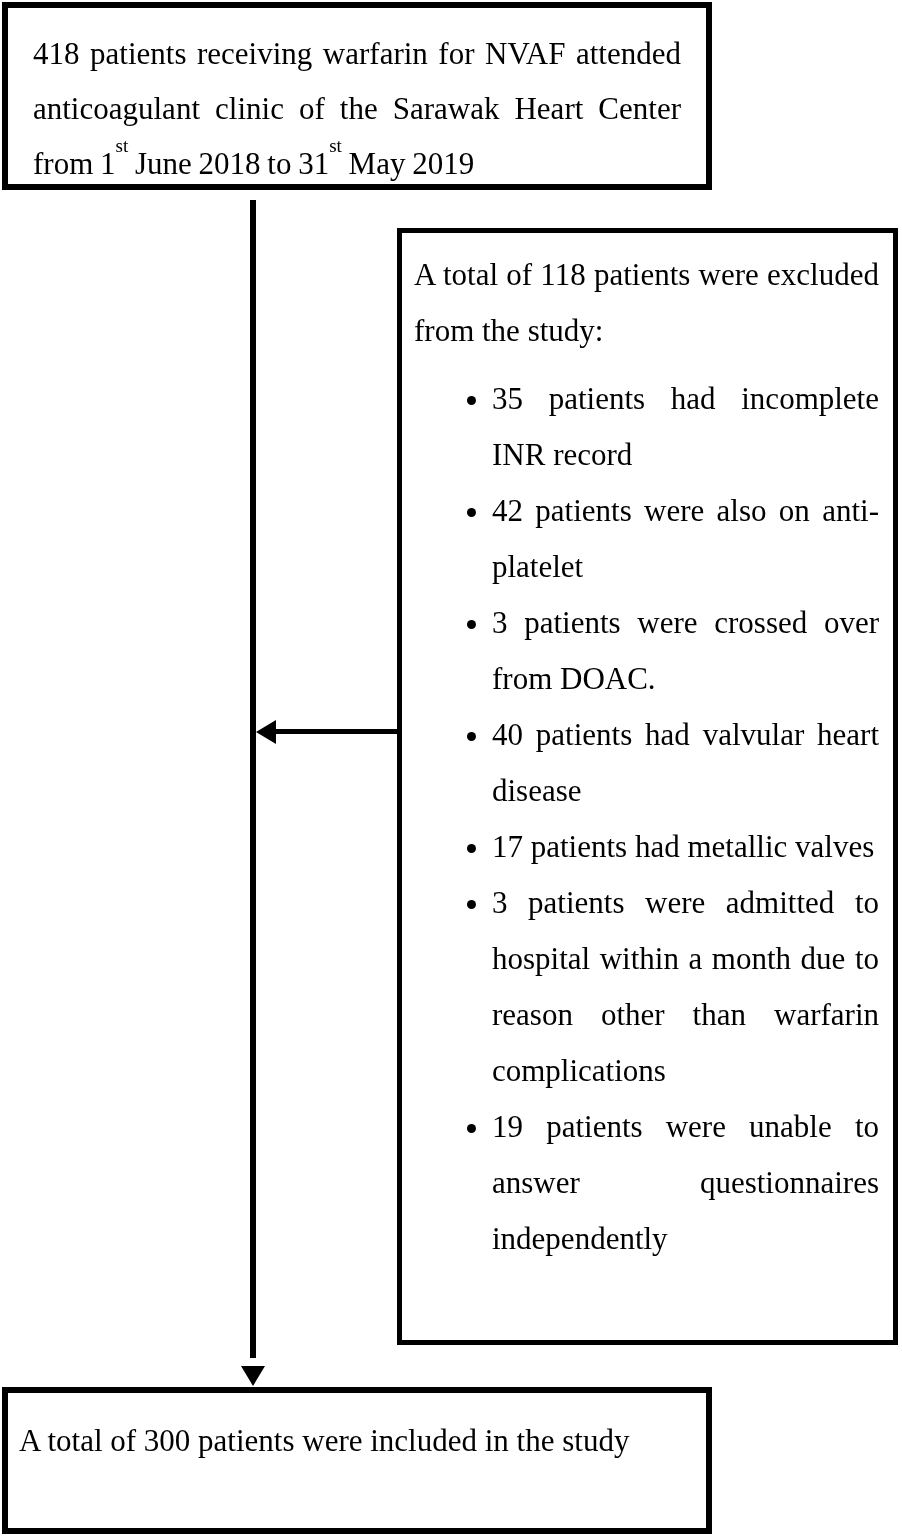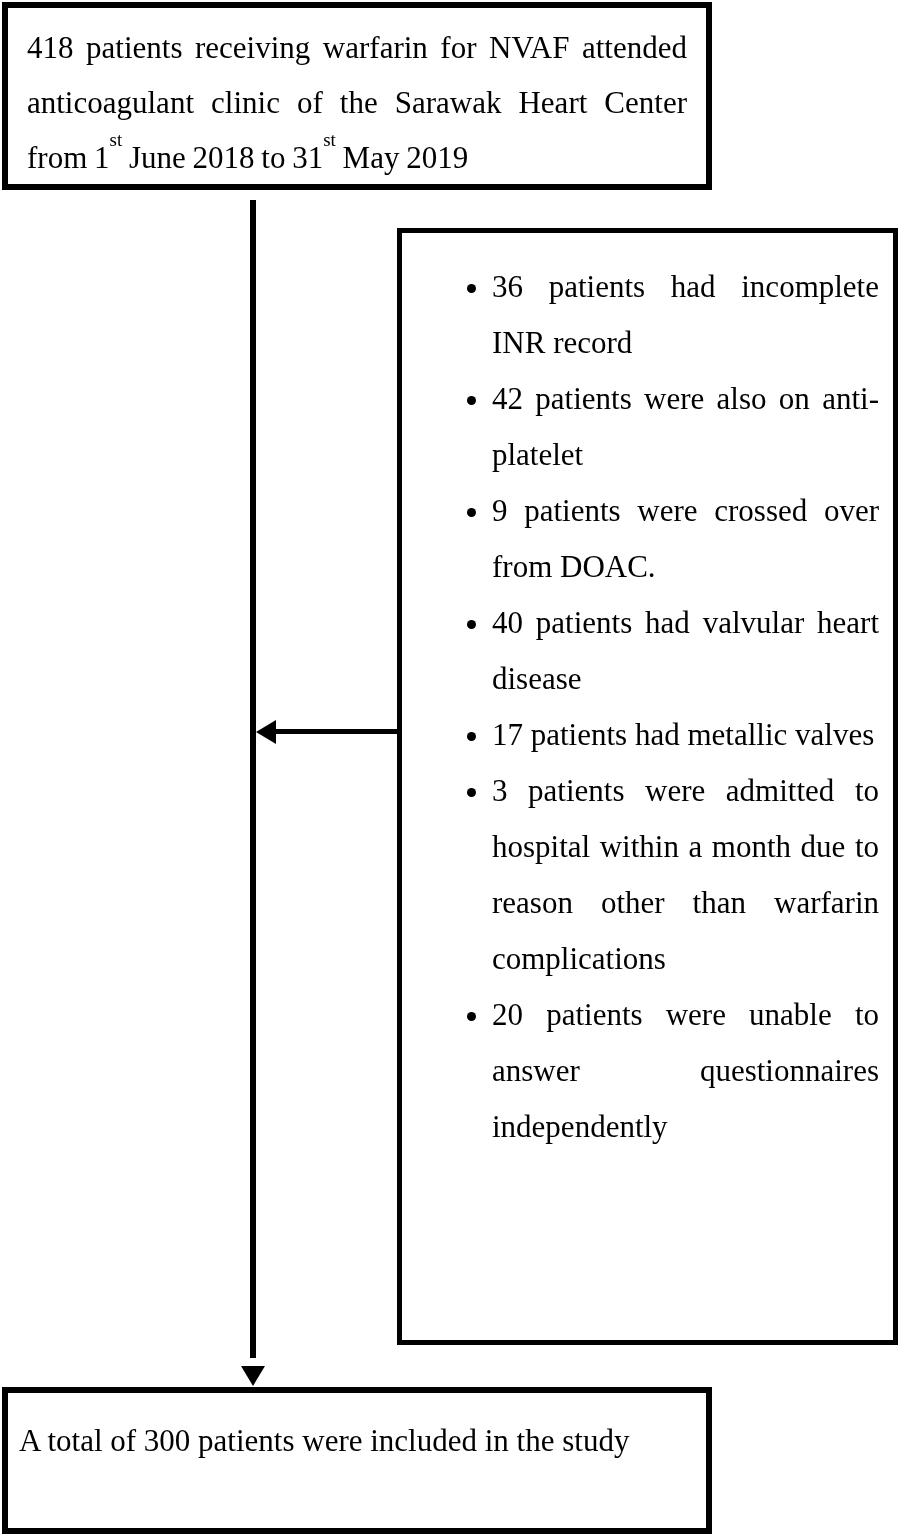--- a/index.html
+++ b/index.html
@@ -18,21 +18,21 @@
     background: #ffffff;
     overflow: hidden;
   }
   .top-box {
     left: 2px; top: 2px;
     width: 710px; height: 188px;
     border: 6px solid #000000;
     padding: 4px 11px 0 11px;
   }
   .top-box p {
-    margin: 8px;
+    margin: 14px;
     font-size: 31px;
     line-height: 55px;
     text-align: justify;
     word-spacing: -1px;
   }
   sup.ord {
     font-size: 19px;
     position: relative;
     top: -0.55em;
     line-height: 0;
@@ -110,28 +110,29 @@
     <p><span>418 patients receiving warfarin for NVAF attended anticoagulant clinic of the Sarawak Heart Center from 1</span><sup class="ord">st</sup><span> June 2018 to 31</span><sup class="ord">st</sup><span> May 2019</span></p>
   </div>
 
   <div class="vline"></div>
   <div class="vhead"></div>
 
   <div class="hline"></div>
   <div class="hhead"></div>
 
   <div class="box right-box">
+    <p class="hdr">A total of 118 patients were excluded from the study:</p>
     <ul>
-      <li>36 patients had incomplete INR record</li>
+      <li>35 patients had incomplete INR record</li>
       <li>42 patients were also on anti-platelet</li>
-      <li>9 patients were crossed over from DOAC.</li>
+      <li>3 patients were crossed over from DOAC.</li>
       <li>40 patients had valvular heart disease</li>
       <li>17 patients had metallic valves</li>
       <li>3 patients were admitted to hospital within a month due to reason other than warfarin complications</li>
-      <li>20 patients were unable to answer questionnaires independently</li>
+      <li>19 patients were unable to answer questionnaires independently</li>
     </ul>
   </div>
 
   <div class="box bottom-box">
     <p>A total of 300 patients were included in the study</p>
   </div>
 
 </div>
 
 </body></html>

